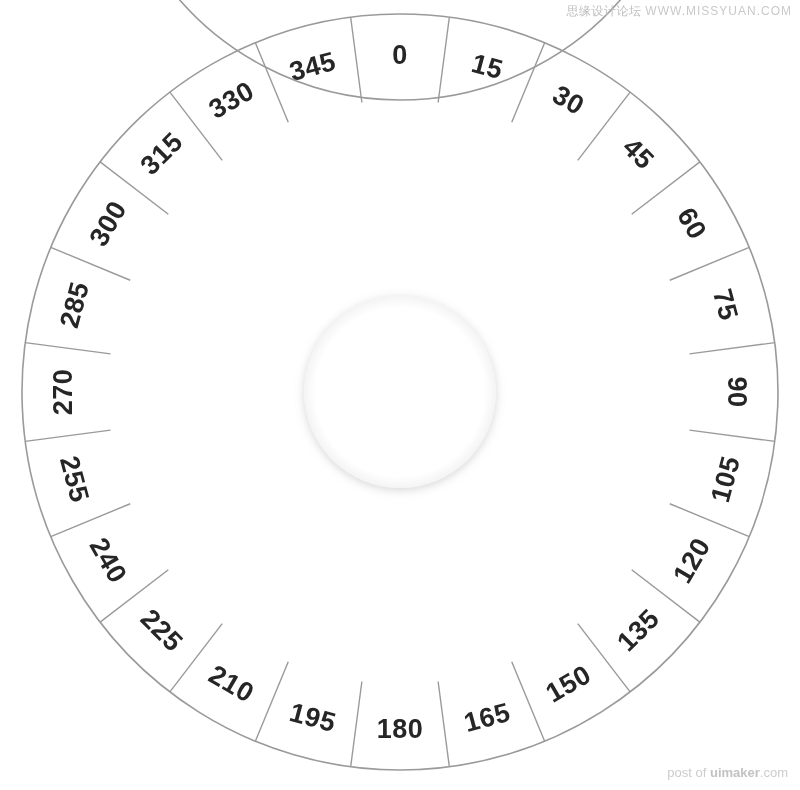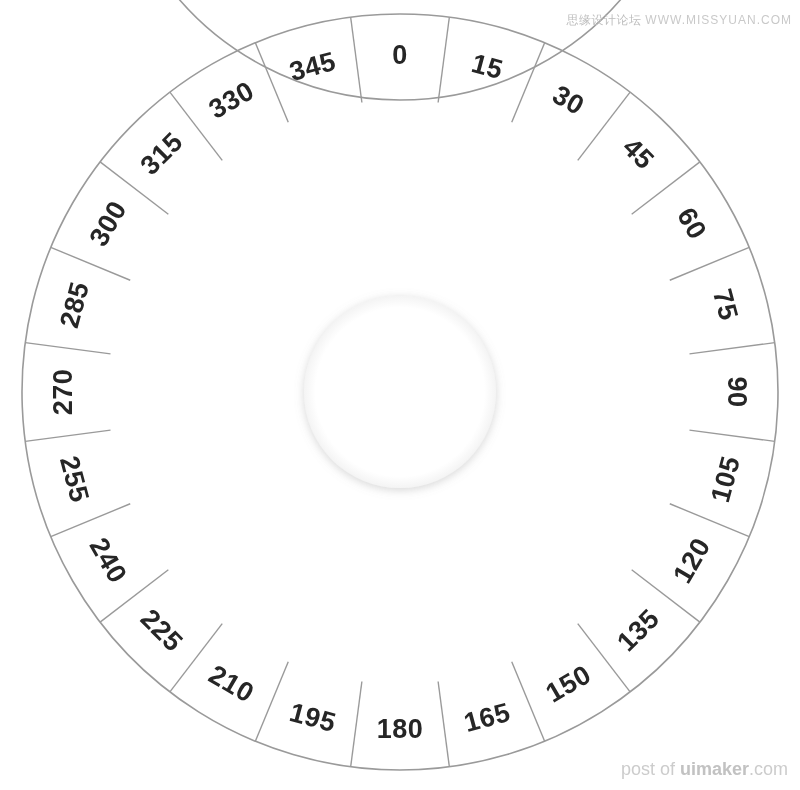--- a/index.html
+++ b/index.html
@@ -41,32 +41,32 @@
   }
 
   .watermark {
     position: absolute;
     color: #c9c9c9;
     font-family: "Liberation Sans", sans-serif;
     white-space: nowrap;
     user-select: none;
   }
   #watermark-top {
-    top: 12px;
+    top: 3px;
     right: 8px;
     font-size: 12px;
     letter-spacing: 0.5px;
   }
   #watermark-top .wm-cn { color: #bdbdbd; }
   #watermark-top .wm-url { color: #c9c9c9; letter-spacing: 1px; }
 
   #watermark-bottom {
     bottom: 10px;
     right: 12px;
-    font-size: 18px;
+    font-size: 13px;
     color: #cccccc;
   }
   #watermark-bottom .wm-strong {
     font-weight: 700;
     color: #c2c2c2;
   }
 </style>
 </head>
 <body>
 

